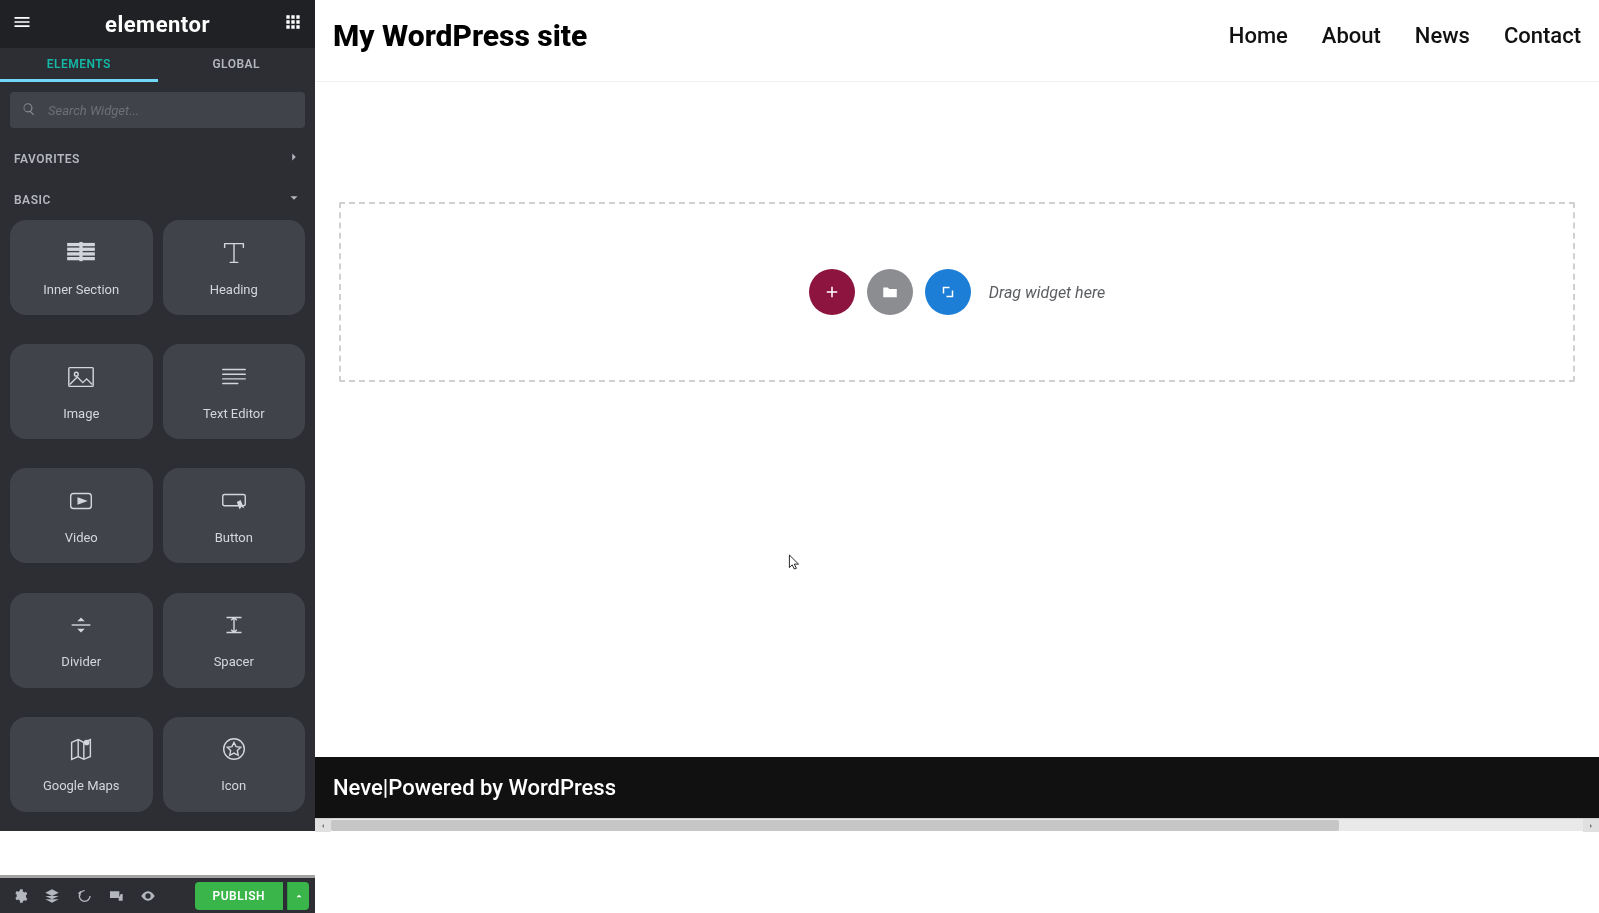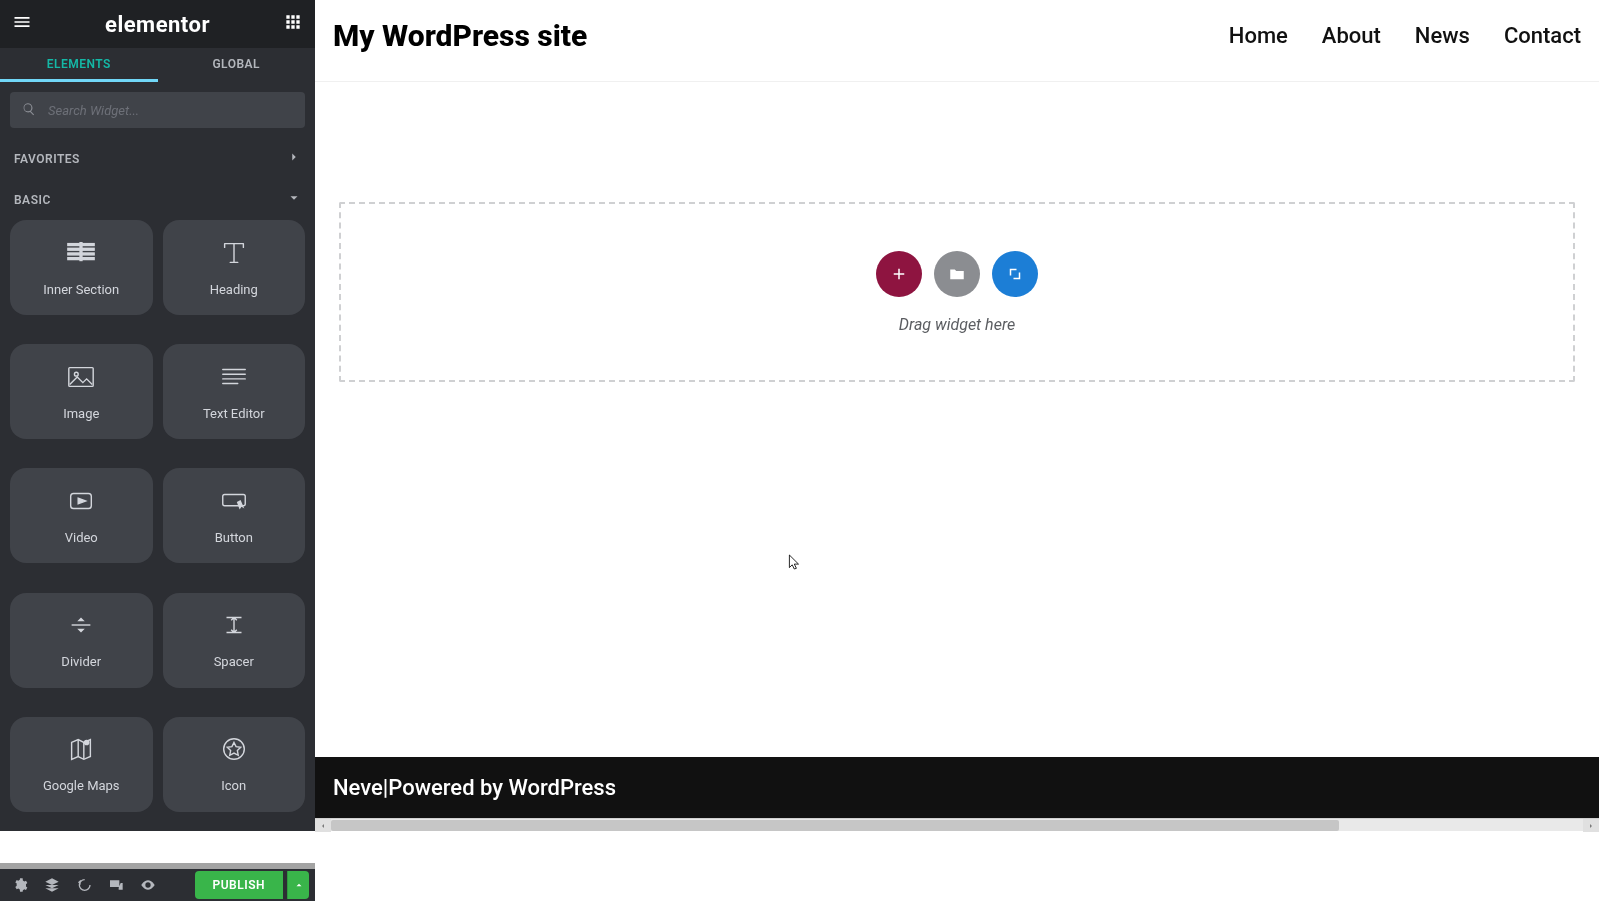--- a/index.html
+++ b/index.html
@@ -45,22 +45,22 @@
 }
 .widget {
   height: 95px; background: #404349; border-radius: 16px;
   display: flex; flex-direction: column; align-items: center; justify-content: center;
   gap: 12px; cursor: grab; color: #d3d6dc; font-size: 13px;
 }
 .widget svg { width: 30px; height: 28px; fill: none; stroke: #d3d6dc; stroke-width: 1.5; }
 
 
 .bottom-bar {
-  position: absolute; left: 0; bottom: 12px; width: 315px; height: 38px;
-  background: #2c2e33; border-top: 6px solid #a3a3a3;
+  position: absolute; left: 0; bottom: 0; width: 315px; height: 38px;
+  background: #2c2e33; border-top: 3px solid #a3a3a3;
   display: flex; align-items: center; padding: 0 6px; gap: 4px;
 }
 .bb-icon {
   width: 28px; height: 28px; display: flex; align-items: center; justify-content: center;
   cursor: pointer;
 }
 .bb-icon svg { width: 16px; height: 16px; fill: #b4b7bd; }
 .publish-btn {
   margin-left: auto; height: 28px; background: #39b54a; color: #fff; font-size: 12px;
   font-weight: 600; letter-spacing: .5px; padding: 0 18px; border-radius: 4px 0 0 4px;
@@ -90,21 +90,21 @@
   display: flex; align-items: center; justify-content: space-between;
   padding: 18px 18px 28px 18px; border-bottom: 1px solid rgba(0,0,0,.06);
 }
 .site-title { font-size: 30px; font-weight: 800; color: #000; }
 .site-nav { display: flex; gap: 34px; }
 .site-nav a { font-size: 22px; font-weight: 500; color: #111; text-decoration: none; cursor: pointer; }
 
 .dropzone-wrap { padding: 120px 24px 0 24px; }
 .dropzone {
   border: 2px dashed #cfd0d2; border-radius: 2px; height: 180px;
-  display: flex; flex-direction: column; align-items: center; justify-content: center; gap: 18px;
+  display: flex; flex-direction: row; align-items: center; justify-content: center; gap: 18px;
 }
 .dz-btns { display: flex; gap: 12px; }
 .circle-btn {
   width: 46px; height: 46px; border-radius: 50%; display: flex; align-items: center;
   justify-content: center; cursor: pointer;
 }
 .circle-btn.add     { background: #8e1440; }
 .circle-btn.folder  { background: #8b8d91; }
 .circle-btn.flexbox { background: #1c7ed6; }
 .circle-btn svg { width: 18px; height: 18px; fill: #fff; }

